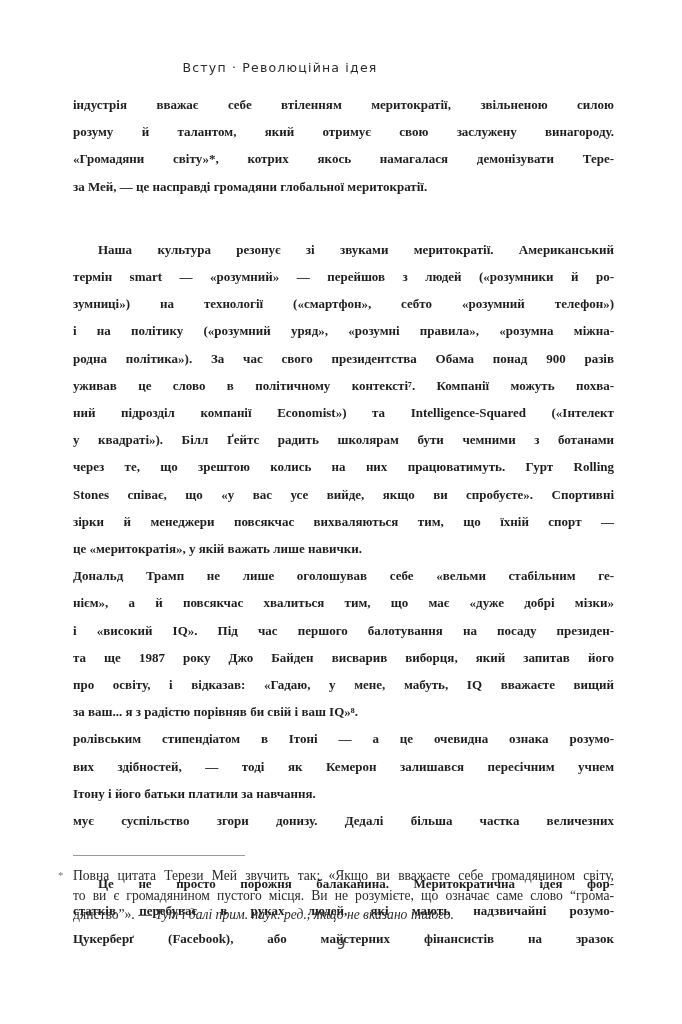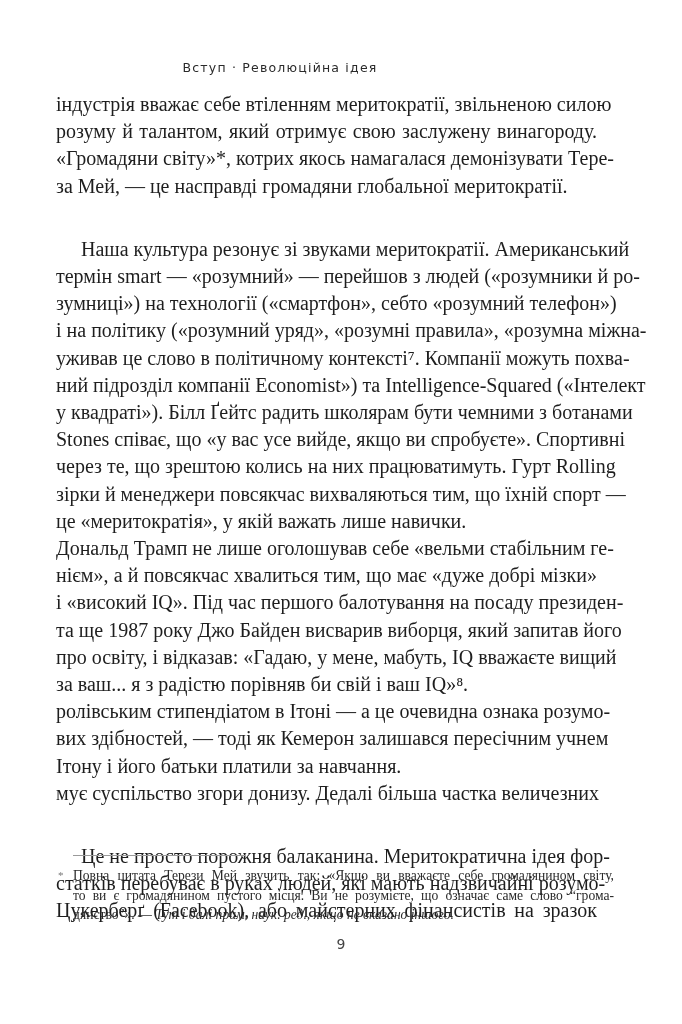--- a/index.html
+++ b/index.html
@@ -5,23 +5,23 @@
   html, body { margin: 0; padding: 0; }
   body {
     width: 682px; height: 1024px; background: #ffffff; position: relative; overflow: hidden;
     color: #1e1e1e;
   }
   .running-head {
     position: absolute; top: 60px; left: 0; width: 560px; text-align: center;
     font-family: "DejaVu Sans", sans-serif; font-size: 12.5px; letter-spacing: 1.2px; color: #2a2a2a;
   }
   .body-text {
-    position: absolute; top: 91px; left: 56px; width: 541px;
-    font-family: "Liberation Serif", serif; font-size: 20px; line-height: 27.2px;
-    text-align: justify; hyphens: manual;
+    position: absolute; top: 91px; left: 73px; width: 541px;
+    font-family: "Liberation Serif", serif; font-size: 13px; line-height: 27.2px;
+    text-align: justify; hyphens: manual; font-weight: bold;
   }
   .line { display: block; white-space: nowrap; text-align-last: justify; text-align: justify; }
   .line.last { text-align-last: left; }
   .indent { padding-left: 25px; margin-top: 36px; }
   .fn-rule {
     position: absolute; top: 855px; left: 73px; width: 172px; height: 0; border-top: 1px solid #9a9a9a;
   }
   .footnote {
     position: absolute; top: 866px; left: 73px; width: 541px;
     font-family: "Liberation Serif", serif; font-size: 13.6px; line-height: 19.5px; color: #2a2a2a;
@@ -43,25 +43,26 @@
     <span class="line">індустрія вважає себе втіленням меритократії, звільненою силою</span>
     <span class="line">розуму й талантом, який отримує свою заслужену винагороду.</span>
     <span class="line">«Громадяни світу»*, котрих якось намагалася демонізувати Тере-</span>
     <span class="line last">за Мей, — це насправді громадяни глобальної меритократії.</span>
   </div>
   <div>
     <span class="line indent">Наша культура резонує зі звуками меритократії. Американський</span>
     <span class="line">термін smart — «розумний» — перейшов з людей («розумники й ро-</span>
     <span class="line">зумниці») на технології («смартфон», себто «розумний телефон»)</span>
     <span class="line">і на політику («розумний уряд», «розумні правила», «розумна міжна-</span>
+    <span class="line">родна політика»). За час свого президентства Обама понад 900 разів</span>
     <span class="line">уживав це слово в політичному контексті⁷. Компанії можуть похва-</span>
     <span class="line">ний підрозділ компанії Economist») та Intelligence-Squared («Інтелект</span>
     <span class="line">у квадраті»). Білл Ґейтс радить школярам бути чемними з ботанами</span>
+    <span class="line">через те, що зрештою колись на них працюватимуть. Гурт Rolling</span>
     <span class="line">Stones співає, що «у вас усе вийде, якщо ви спробуєте». Спортивні</span>
-    <span class="line">через те, що зрештою колись на них працюватимуть. Гурт Rolling</span>
     <span class="line">зірки й менеджери повсякчас вихваляються тим, що їхній спорт —</span>
     <span class="line last">це «меритократія», у якій важать лише навички.</span>
   </div>
   <div>
     <span class="line">Дональд Трамп не лише оголошував себе «вельми стабільним ге-</span>
     <span class="line">нієм», а й повсякчас хвалиться тим, що має «дуже добрі мізки»</span>
     <span class="line">і «високий IQ». Під час першого балотування на посаду президен-</span>
     <span class="line">та ще 1987 року Джо Байден висварив виборця, який запитав його</span>
     <span class="line">про освіту, і відказав: «Гадаю, у мене, мабуть, IQ вважаєте вищий</span>
     <span class="line last">за ваш... я з радістю порівняв би свій і ваш IQ»⁸.</span>

